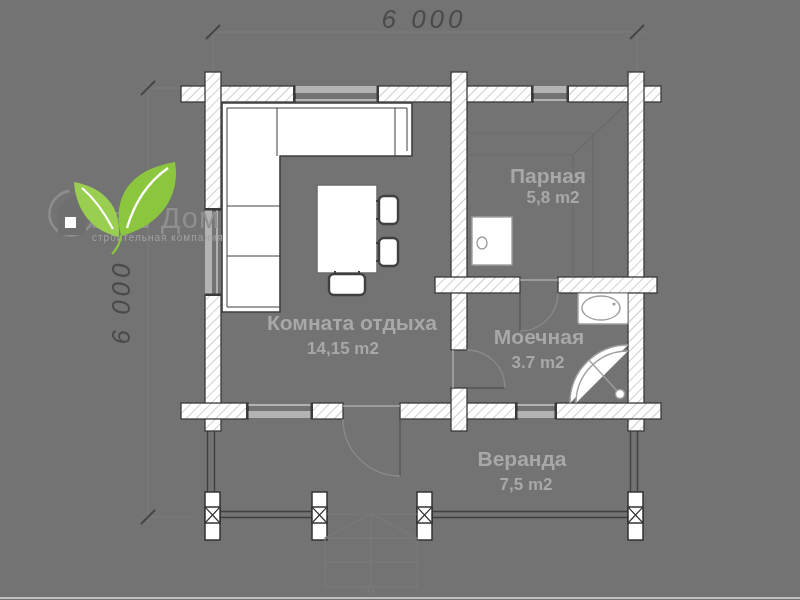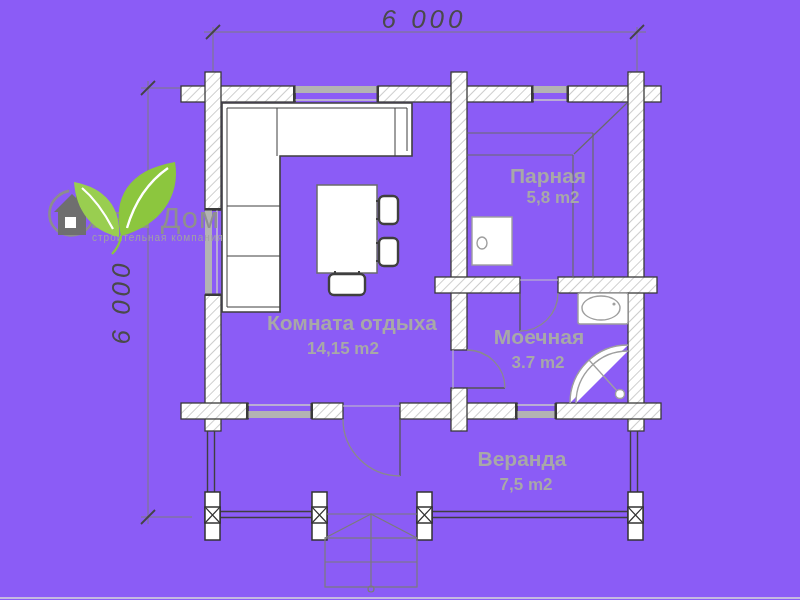--- a/index.html
+++ b/index.html
@@ -1,16 +1,16 @@
 <!DOCTYPE html>
 <html><head>
 <meta charset="utf-8">
 <style>
   html,body{margin:0;padding:0;background:#fff;}
-  .stage{position:relative;width:800px;height:600px;background:#8b5cf6;overflow:hidden;
+  .stage{position:relative;width:800px;height:600px;background:#737373;overflow:hidden;
          font-family:"Liberation Sans",sans-serif;}
   svg text{font-family:"Liberation Sans","DejaVu Sans",sans-serif;}
   .room-name{font-size:21px;font-weight:bold;}
   .room-area{font-size:17px;font-weight:bold;}
   .dim-text{font-size:26px;font-style:italic;letter-spacing:4px;}
   .logo-title{font-size:29px;letter-spacing:1px;}
   .logo-sub{font-size:10px;letter-spacing:1px;}
   .wall{stroke:#3a3a3a;stroke-width:1.3;}
   .thin{stroke:#555;stroke-width:1.3;fill:none;}
   .furn{stroke:#9f9f9f;stroke-width:1.4;fill:#fff;}

